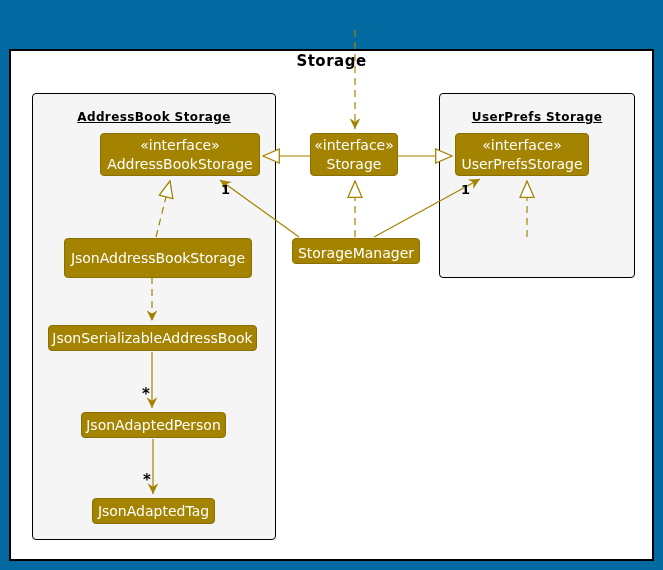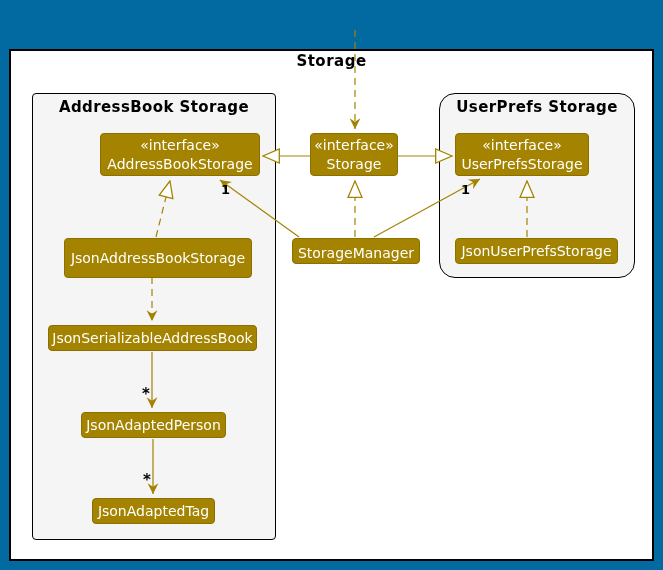--- a/index.html
+++ b/index.html
@@ -13,22 +13,22 @@
   }
   .frame-title{
     position:absolute;left:9px;top:52px;width:645px;text-align:center;
     font-weight:bold;font-size:15px;color:#000;letter-spacing:0.5px;
   }
   .pkg{
     position:absolute;background:#f4f5f4;border:1.3px solid #000;
     border-radius:4px;box-sizing:border-box;
   }
   .pkg-title{
-    width:100%;text-align:center;font-weight:bold;font-size:15px;
-    color:#000;margin-top:4px;letter-spacing:0.4px;
+    width:100%;text-align:center;font-weight:bold;font-size:12px;
+    color:#000;margin-top:16px;letter-spacing:0.4px;text-decoration:underline;
   }
   .uml-class{
     position:absolute;background:var(--class-fill,#A38300);
     border:1px solid #8a7000;border-radius:4px;box-sizing:border-box;
     color:var(--class-text,#fff);display:flex;flex-direction:column;
     align-items:center;justify-content:center;text-align:center;
     font-size:14px;line-height:19px;white-space:nowrap;
   }
   .mult{
     position:absolute;color:#000;font-size:13px;font-weight:bold;line-height:13px;
@@ -39,21 +39,21 @@
 <body>
 
 <div id="stage" style="--class-fill: #A38300; --class-text: #FFFFFF;">
 
   <div class="frame"></div>
   <div class="frame-title">Storage</div>
 
   <div class="pkg" style="left:32px;top:93px;width:244px;height:447px;">
     <div class="pkg-title">AddressBook Storage</div>
   </div>
-  <div class="pkg" style="left:439px;top:93px;width:196px;height:185px;border-radius:16px;">
+  <div class="pkg" style="left:439px;top:93px;width:196px;height:185px;">
     <div class="pkg-title">UserPrefs Storage</div>
   </div>
 
   <svg class="connectors" width="663" height="570" viewBox="0 0 663 570">
     <defs>
       <marker id="vee" viewBox="0 0 12 12" refX="11" refY="6" markerWidth="13" markerHeight="13" orient="auto" markerUnits="userSpaceOnUse">
         <path d="M1,1 L11,6 L1,11 L4.2,6 Z" fill="#A38300"></path>
       </marker>
       <marker id="tri" viewBox="0 0 19 17" refX="17.5" refY="8.5" markerWidth="19" markerHeight="17" orient="auto" markerUnits="userSpaceOnUse">
         <path d="M17.5,8.5 L1.2,1.5 L1.2,15.5 Z" fill="#ffffff" stroke="#A38300" stroke-width="1.3"></path>
@@ -95,23 +95,20 @@
     <span>«interface»</span>
     <span>UserPrefsStorage</span>
   </div>
 
   <div class="uml-class" style="left:64px;top:238px;width:188px;height:40px;">
     <span>JsonAddressBookStorage</span>
   </div>
   <div class="uml-class" style="left:292px;top:238px;width:128px;height:26px;justify-content:flex-end;">
     <span>StorageManager</span>
   </div>
-  <div class="uml-class" style="left:455px;top:238px;width:163px;height:26px;">
-    <span>JsonUserPrefsStorage</span>
-  </div>
   <div class="uml-class" style="left:48px;top:325px;width:209px;height:26px;">
     <span>JsonSerializableAddressBook</span>
   </div>
   <div class="uml-class" style="left:81px;top:412px;width:145px;height:26px;">
     <span>JsonAdaptedPerson</span>
   </div>
   <div class="uml-class" style="left:92px;top:498px;width:123px;height:26px;">
     <span>JsonAdaptedTag</span>
   </div>
 

